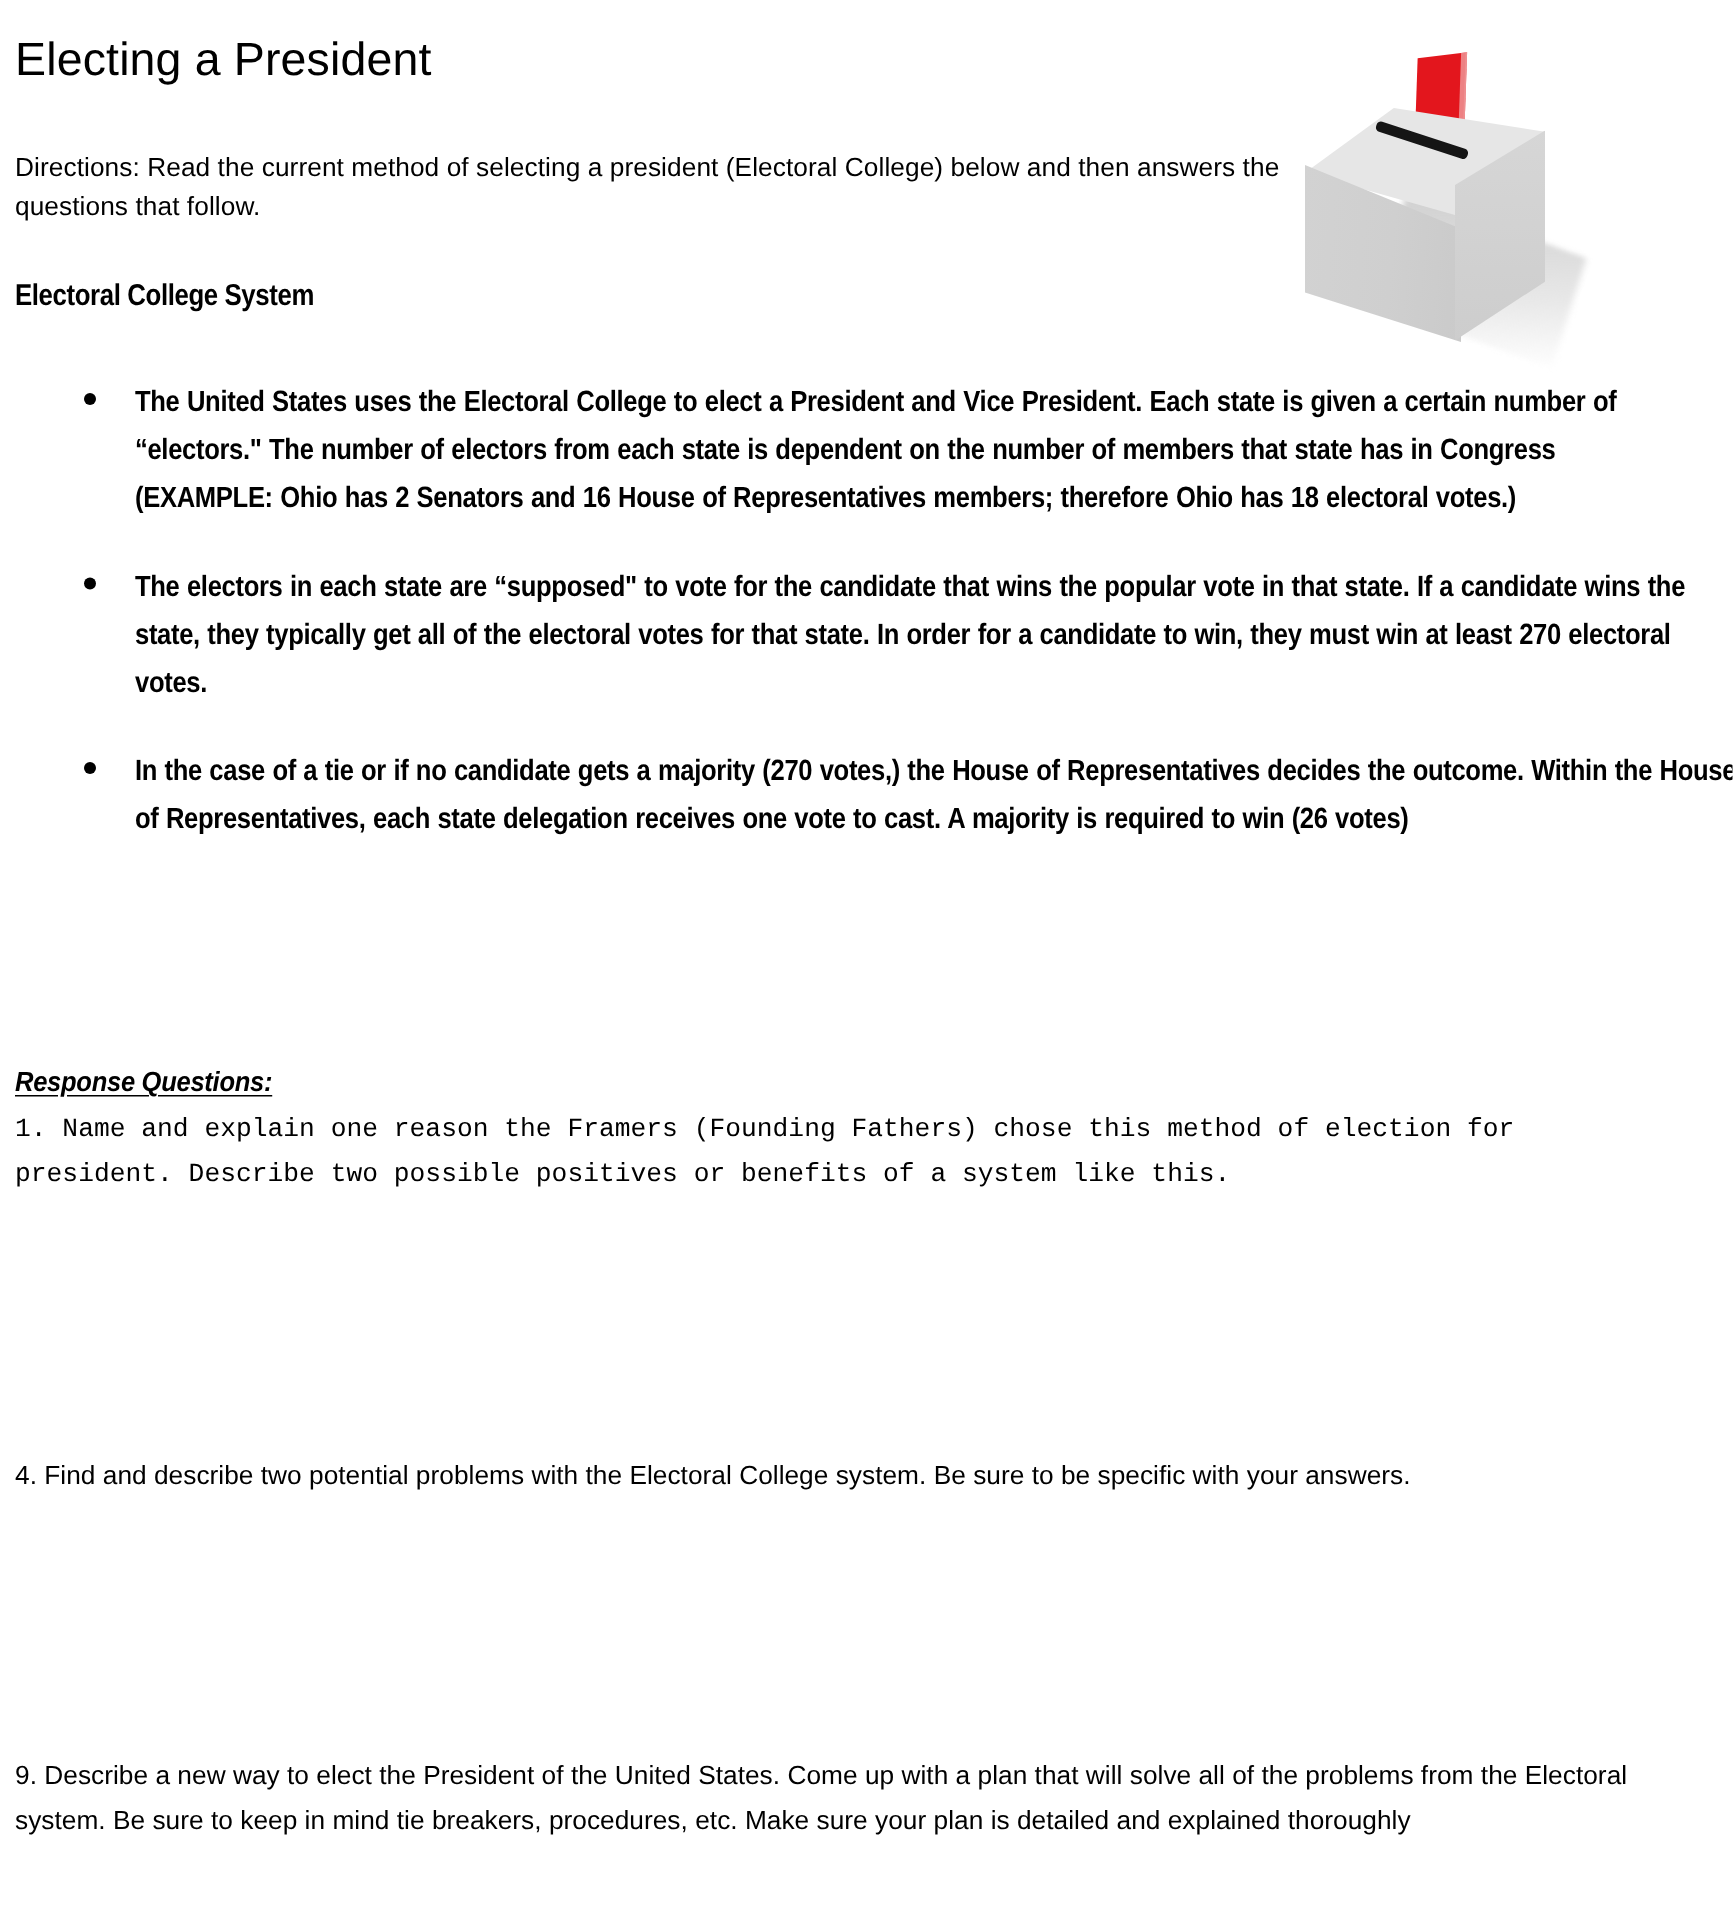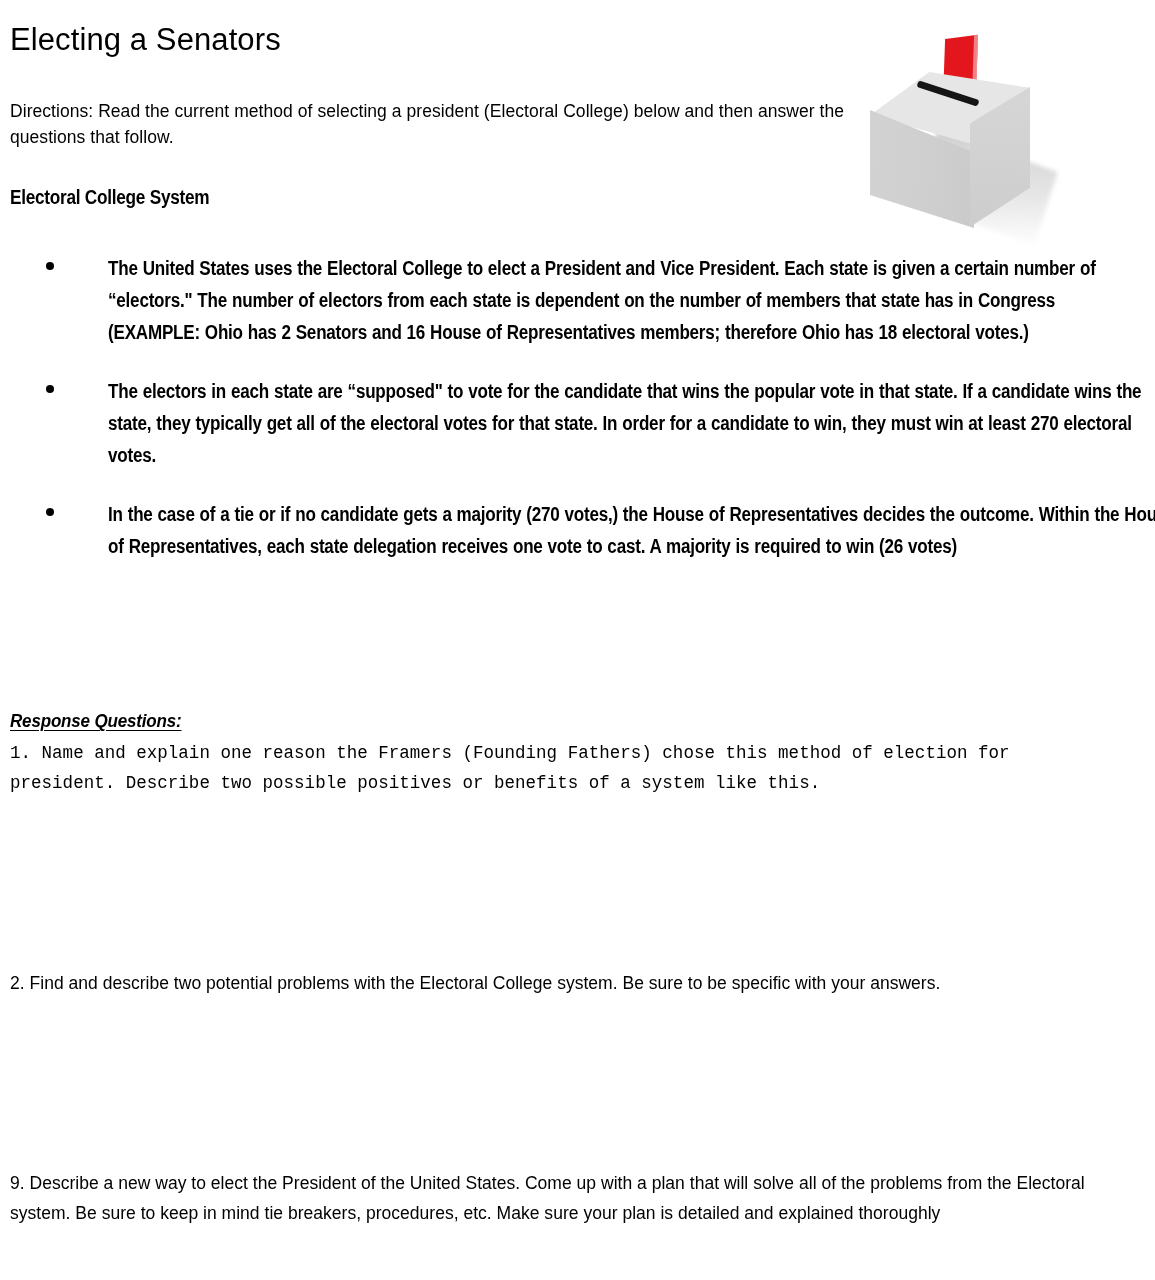--- a/index.html
+++ b/index.html
@@ -90,23 +90,24 @@
 
   
   .bullets {
     position: absolute;
     left: 0;
     top: 252px;
     width: 1155px;
   }
   .bullet-item {
     position: relative;
-    padding-left: 108px;
+    padding-left: 80px;
     margin-bottom: 27px;
     min-height: 20px;
+    margin-left: 10px;
   }
   .bullet-marker {
     position: absolute;
     left: 46px;
     top: 10px;
     width: 8px;
     height: 8px;
     background: #000;
     border-radius: 50%;
   }
@@ -222,25 +223,25 @@
     background: #f0a6a6;
     opacity: 0.75;
   }
 </style>
 </head>
 <body>
 
 <div class="page">
 
   <div class="header-row">
-    <div class="doc-title">Electing a Senators</div>
+    <div class="doc-title">Electing a President</div>
 
   </div>
 
-  <div class="directions">Directions: Read the current method of selecting a president (Electoral College) below and then answer the questions that follow.</div>
+  <div class="directions">Directions: Read the current method of selecting a president (Electoral College) below and then answers the questions that follow.</div>
 
   <div class="section-heading">Electoral College System</div>
 
   <div class="bullets">
     <div class="bullet-item b1">
       <span class="bullet-marker"></span>
       <div class="bullet-text">The United States uses the Electoral College to elect a President and Vice President. Each state is given a certain number of “electors." The number of electors from each state is dependent on the number of members that state has in Congress (EXAMPLE: Ohio has 2 Senators and 16 House of Representatives members; therefore Ohio has 18 electoral votes.)</div>
     </div>
     <div class="bullet-item b2">
       <span class="bullet-marker"></span>
@@ -249,21 +250,21 @@
     <div class="bullet-item b3">
       <span class="bullet-marker"></span>
       <div class="bullet-text">In the case of a tie or if no candidate gets a majority (270 votes,) the House of Representatives decides the outcome. Within the House of Representatives, each state delegation receives one vote to cast. A majority is required to win (26 votes)</div>
     </div>
   </div>
 
   <div class="response-heading">Response Questions:</div>
 
   <div class="question q1">1. Name and explain one reason the Framers (Founding Fathers) chose this method of election for president. Describe two possible positives or benefits of a system like this.</div>
 
-  <div class="question q2">2. Find and describe two potential problems with the Electoral College system. Be sure to be specific with your answers.</div>
+  <div class="question q2">4. Find and describe two potential problems with the Electoral College system. Be sure to be specific with your answers.</div>
 
   <div class="question q3"> 9. Describe a new way to elect the President of the United States. Come up with a plan that will solve all of the problems from the Electoral system. Be sure to keep in mind tie breakers, procedures, etc. Make sure your plan is detailed and explained thoroughly</div>
 
   <div class="ballot-box">
     <div class="bb-shadow"></div>
     <div class="bb-ballot"></div>
     <div class="bb-top-face"></div>
     <div class="bb-slot"></div>
     <div class="bb-front-face"></div>
     <div class="bb-right-face"></div>

